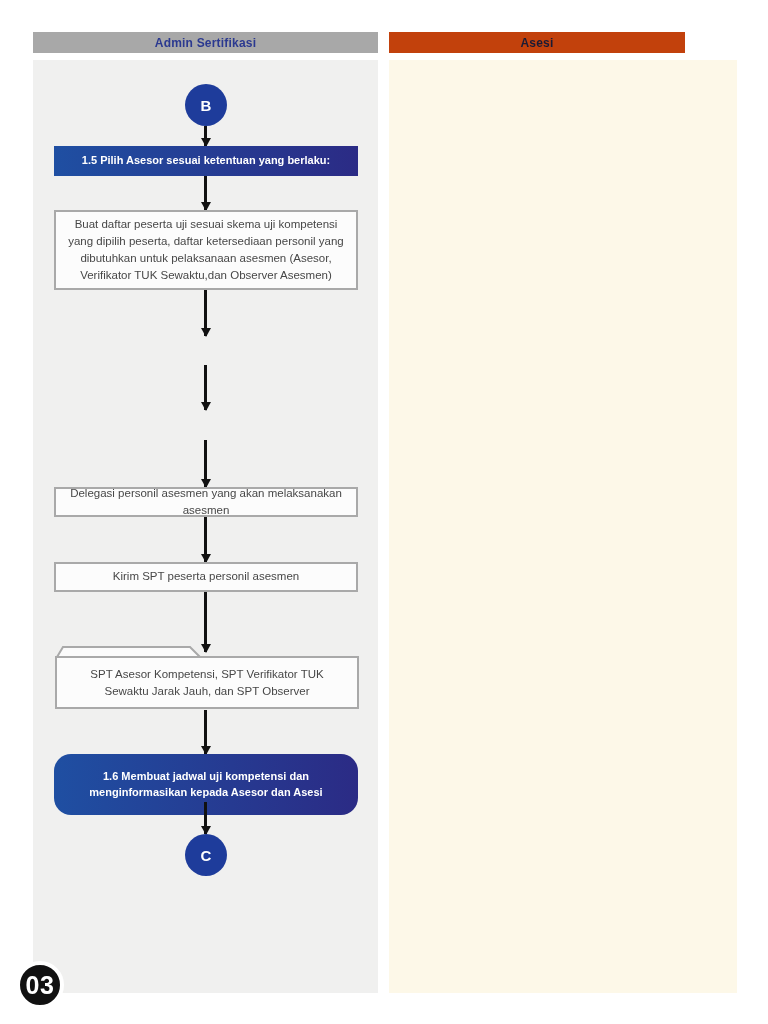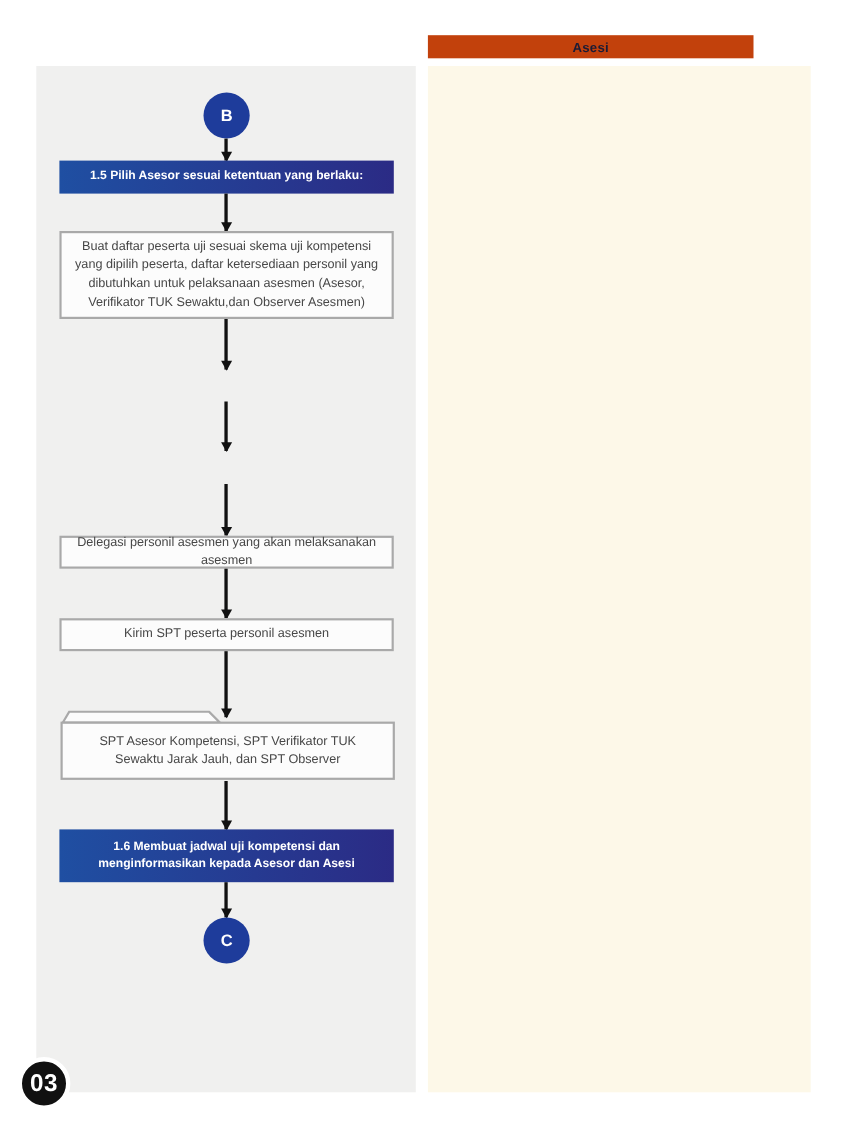--- a/index.html
+++ b/index.html
@@ -59,21 +59,21 @@
     background: linear-gradient(90deg, #1f4fa2 0%, #2b2b85 100%);
     color: #ffffff;
     font-weight: bold;
     font-size: 11px;
     line-height: 1.4;
     display: flex; align-items: center; justify-content: center;
     text-align: center;
     padding: 2px 18px;
   }
   .hbox.step15 { top: 86px;  height: 30px; }
-  .hbox.step16 { top: 694px; height: 48px; }
+  .hbox.step16 { top: 694px; height: 61px; border-radius: 17px; }
 
   .pbox {
     position: absolute;
     left: 21px;
     width: 304px;
     background: #fcfcfc;
     border: 2px solid #a9a9a9;
     color: #474747;
     font-size: 11.5px;
     line-height: 1.5;
@@ -137,30 +137,31 @@
   
   .page-badge {
     position: absolute;
     left: 16px; top: 961px;
     width: 48px; height: 48px;
     border-radius: 50%;
     background: #111111;
     border: 4px solid #ffffff;
     color: #ffffff;
     font-weight: bold;
-    font-size: 22px;
+    font-size: 25px;
     letter-spacing: 0.5px;
     display: flex; align-items: center; justify-content: center;
   }
 </style>
 </head>
 <body>
 
 <div class="page">
 
+  <div class="lane-header left">Admin Sertifikasi</div>
   <div class="lane-header right">Asesi</div>
 
   <div class="lane-body right"></div>
 
   <div class="lane-body left">
 
     <div class="connector-circle b">B</div>
 
     <div class="arrow a1"></div>
 

